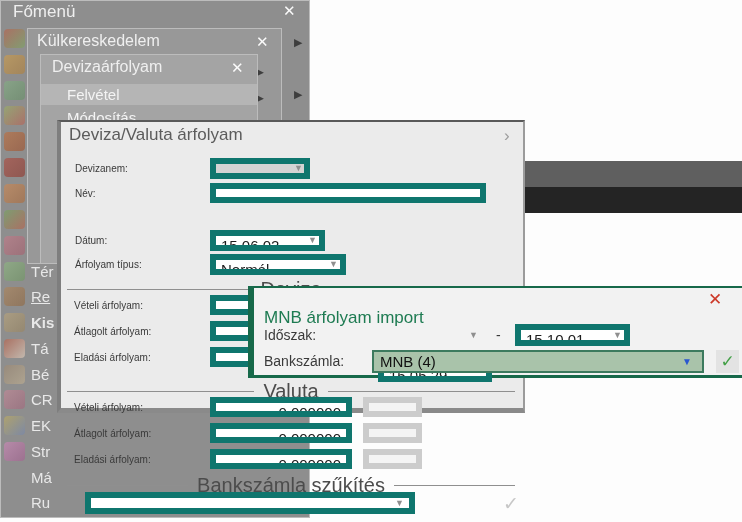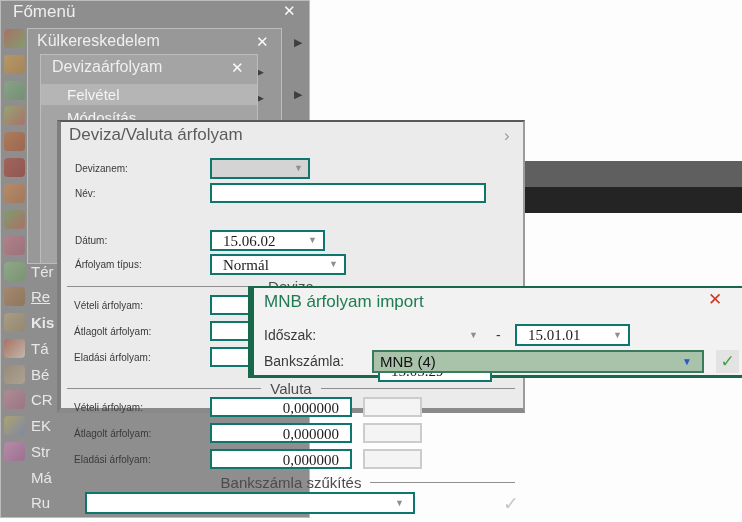--- a/index.html
+++ b/index.html
@@ -21,43 +21,43 @@
   .ico{position:absolute;left:3px;width:21px;height:19px;border-radius:4px;opacity:.8;}
   .side-label{position:absolute;left:30px;height:20px;color:#e8e8e8;font-size:15px;line-height:20px;white-space:nowrap;}
 
   
   #dlg-main{left:57px;top:120px;width:468px;height:293px;box-sizing:border-box;background:#ebebeb;
             border-top:2px solid #595959;border-left:4px solid #7e7e7e;border-right:2px solid #9b9b9b;
             border-bottom:5px solid #8a8a8a;z-index:4;}
   .dlg-title{position:absolute;left:8px;top:3px;font-size:17px;color:#5c5c5c;white-space:nowrap;}
   .chev{position:absolute;color:#9d9d9d;font-size:17px;line-height:17px;}
   .flabel{position:absolute;font-size:10px;color:#3a3a3a;white-space:nowrap;line-height:18px;}
-  .tbox{position:absolute;box-sizing:border-box;background:#ffffff;border:2px solid #0f766e;
-        font-size:15px;color:#1c1c1c;line-height:19px;padding:0 11px;white-space:nowrap;overflow:hidden;font-family:Liberation Serif, serif;}
+  .tbox{position:absolute;box-sizing:border-box;background:#ffffff;border:6px solid #0f766e;
+        font-size:15px;color:#1c1c1c;line-height:19px;padding:0 5px;white-space:nowrap;overflow:hidden;}
   .tbox.dis{background:#d4d4d4;}
   .tbox.faint{background:#f4f4f4;border-color:#cccccc;}
   .dd-arrow{position:absolute;color:#8f8f8f;font-size:9px;line-height:9px;}
   .legend-row{position:absolute;left:6px;width:448px;display:flex;align-items:center;}
   .legend-line{flex:1;border-top:1px solid #8f8f8f;}
-  .legend-text{padding:0 9px;font-size:15px;color:#4c4c4c;white-space:nowrap;}
+  .legend-text{padding:0 9px;font-size:20px;color:#4c4c4c;white-space:nowrap;}
   .num{text-align:right;}
   .check-faint{position:absolute;color:#c7c7c7;font-size:19px;font-weight:bold;line-height:19px;}
 
   
   #win-forras{left:514px;top:73px;width:193px;height:215px;box-sizing:border-box;background:#2d2d2d;
               border:1px solid #5a5a5a;z-index:5;overflow:hidden;}
   .forras-item{position:absolute;left:0;right:0;height:26px;line-height:26px;padding-left:26px;
                color:#f2f2f2;font-size:15px;white-space:nowrap;}
   .forras-item.hl{background:#5f5f5f;}
   .forras-item.last{background:#242424;}
 
   
   #dlg-mnb{left:248px;top:286px;width:494px;height:92px;box-sizing:border-box;background:#f2f2f2;
            border-top:2px solid #17694a;border-bottom:3px solid #17694a;border-left:6px solid #17694a;z-index:6;}
-  .mnb-title{position:absolute;left:10px;top:4px;font-size:17px;color:#1e7b52;white-space:nowrap;}
+  .mnb-title{position:absolute;left:10px;top:20px;font-size:17px;color:#1e7b52;white-space:nowrap;}
   .mnb-close{position:absolute;left:454px;top:3px;color:#cd3a2a;font-size:17px;font-weight:bold;line-height:17px;}
   .mnb-label{position:absolute;font-size:14px;color:#3a3a3a;white-space:nowrap;line-height:18px;}
   .combo-green{position:absolute;left:118px;top:62px;width:332px;height:23px;box-sizing:border-box;
                background:#a9c3aa;border:2px solid #3c7a5e;font-size:15px;color:#111;line-height:19px;
                padding:0 6px;white-space:nowrap;}
   .dd-blue{position:absolute;color:#2a57d0;font-size:10px;line-height:10px;}
   .check-btn{position:absolute;left:462px;top:62px;width:23px;height:23px;background:#e3e3e3;
              text-align:center;}
   .check-btn span{color:#43a047;font-size:17px;font-weight:bold;line-height:23px;}
 </style>
@@ -187,21 +187,21 @@
   </div>
 
   <div id="dlg-mnb" class="abs">
     <div class="mnb-title">MNB árfolyam import</div>
     <div class="mnb-close">✕</div>
 
     <div class="mnb-label" style="left:10px;top:38px;">Időszak:</div>
     <div class="tbox" style="left:124px;top:36px;width:114px;height:22px;margin-top:36px;">15.05.29</div>
     <div class="dd-arrow" style="left:215px;top:43px;">▼</div>
     <div class="mnb-label" style="left:242px;top:38px;">-</div>
-    <div class="tbox" style="left:261px;top:36px;width:115px;height:22px;">15.01.01</div>
+    <div class="tbox" style="left:261px;top:36px;width:115px;height:22px;">15.10.01</div>
     <div class="dd-arrow" style="left:359px;top:43px;">▼</div>
 
     <div class="mnb-label" style="left:10px;top:64px;">Bankszámla:</div>
     <div class="combo-green">MNB (4)</div>
     <div class="dd-blue" style="left:428px;top:69px;">▼</div>
     <div class="check-btn"><span>✓</span></div>
   </div>
 
 </div>
 

